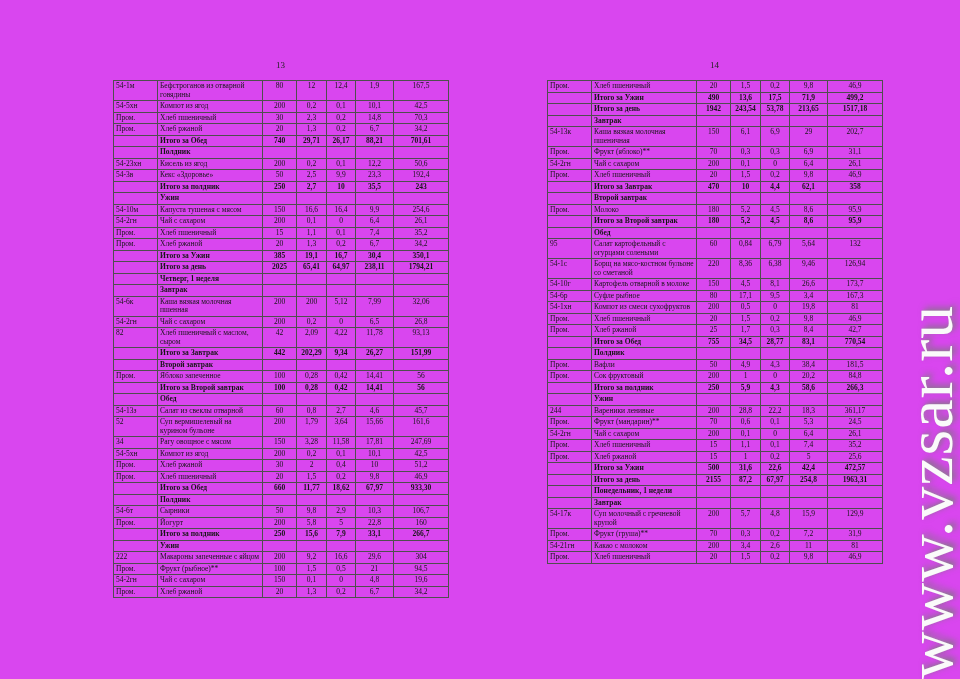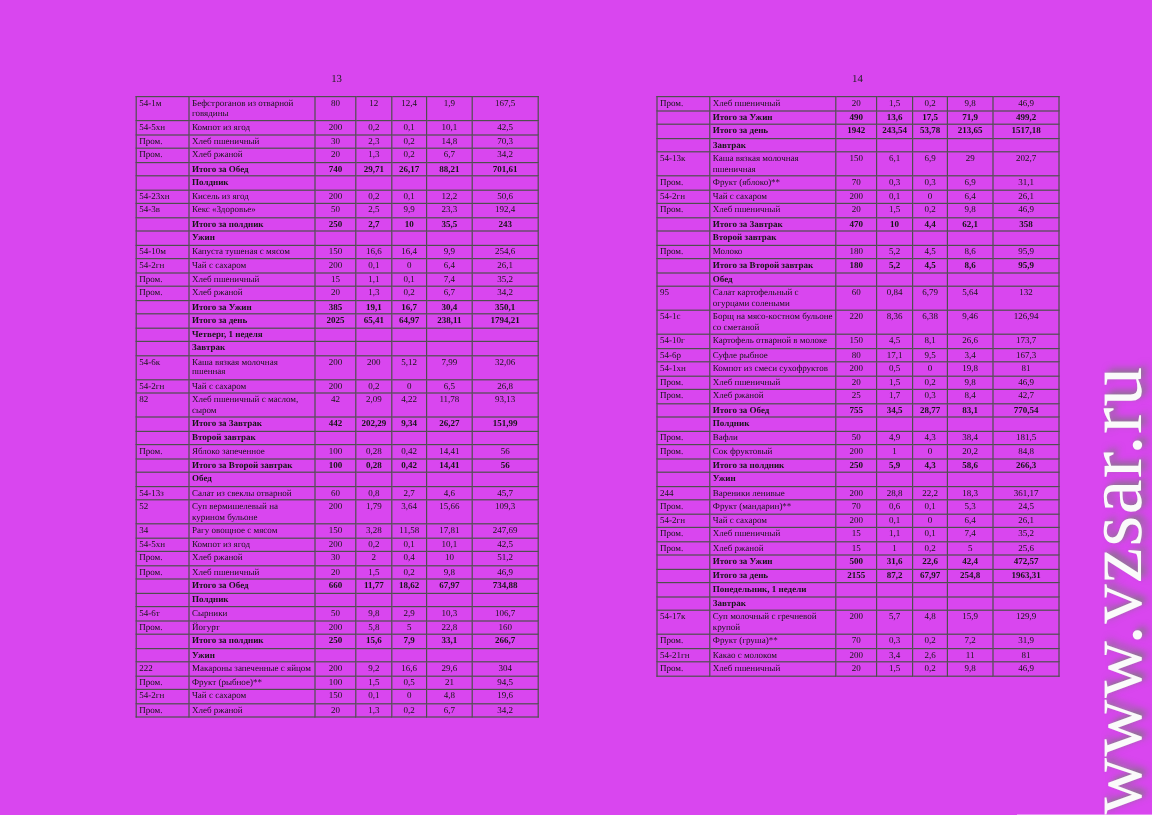--- a/index.html
+++ b/index.html
@@ -325,21 +325,21 @@
             <td>4,6</td>
             <td>45,7</td>
           </tr>
           <tr class="row-item">
             <td>52</td>
             <td>Суп вермишелевый на курином бульоне</td>
             <td>200</td>
             <td>1,79</td>
             <td>3,64</td>
             <td>15,66</td>
-            <td>109,3</td>
+            <td>161,6</td>
           </tr>
           <tr class="row-item">
             <td>34</td>
             <td>Рагу овощное с мясом</td>
             <td>150</td>
             <td>3,28</td>
             <td>11,58</td>
             <td>17,81</td>
             <td>247,69</td>
           </tr>
@@ -370,21 +370,21 @@
             <td>9,8</td>
             <td>46,9</td>
           </tr>
           <tr class="row-total">
             <td></td>
             <td>Итого за Обед</td>
             <td>660</td>
             <td>11,77</td>
             <td>18,62</td>
             <td>67,97</td>
-            <td>734,88</td>
+            <td>933,30</td>
           </tr>
           <tr class="row-section">
             <td></td>
             <td>Полдник</td>
             <td></td>
             <td></td>
             <td></td>
             <td></td>
             <td></td>
           </tr>

